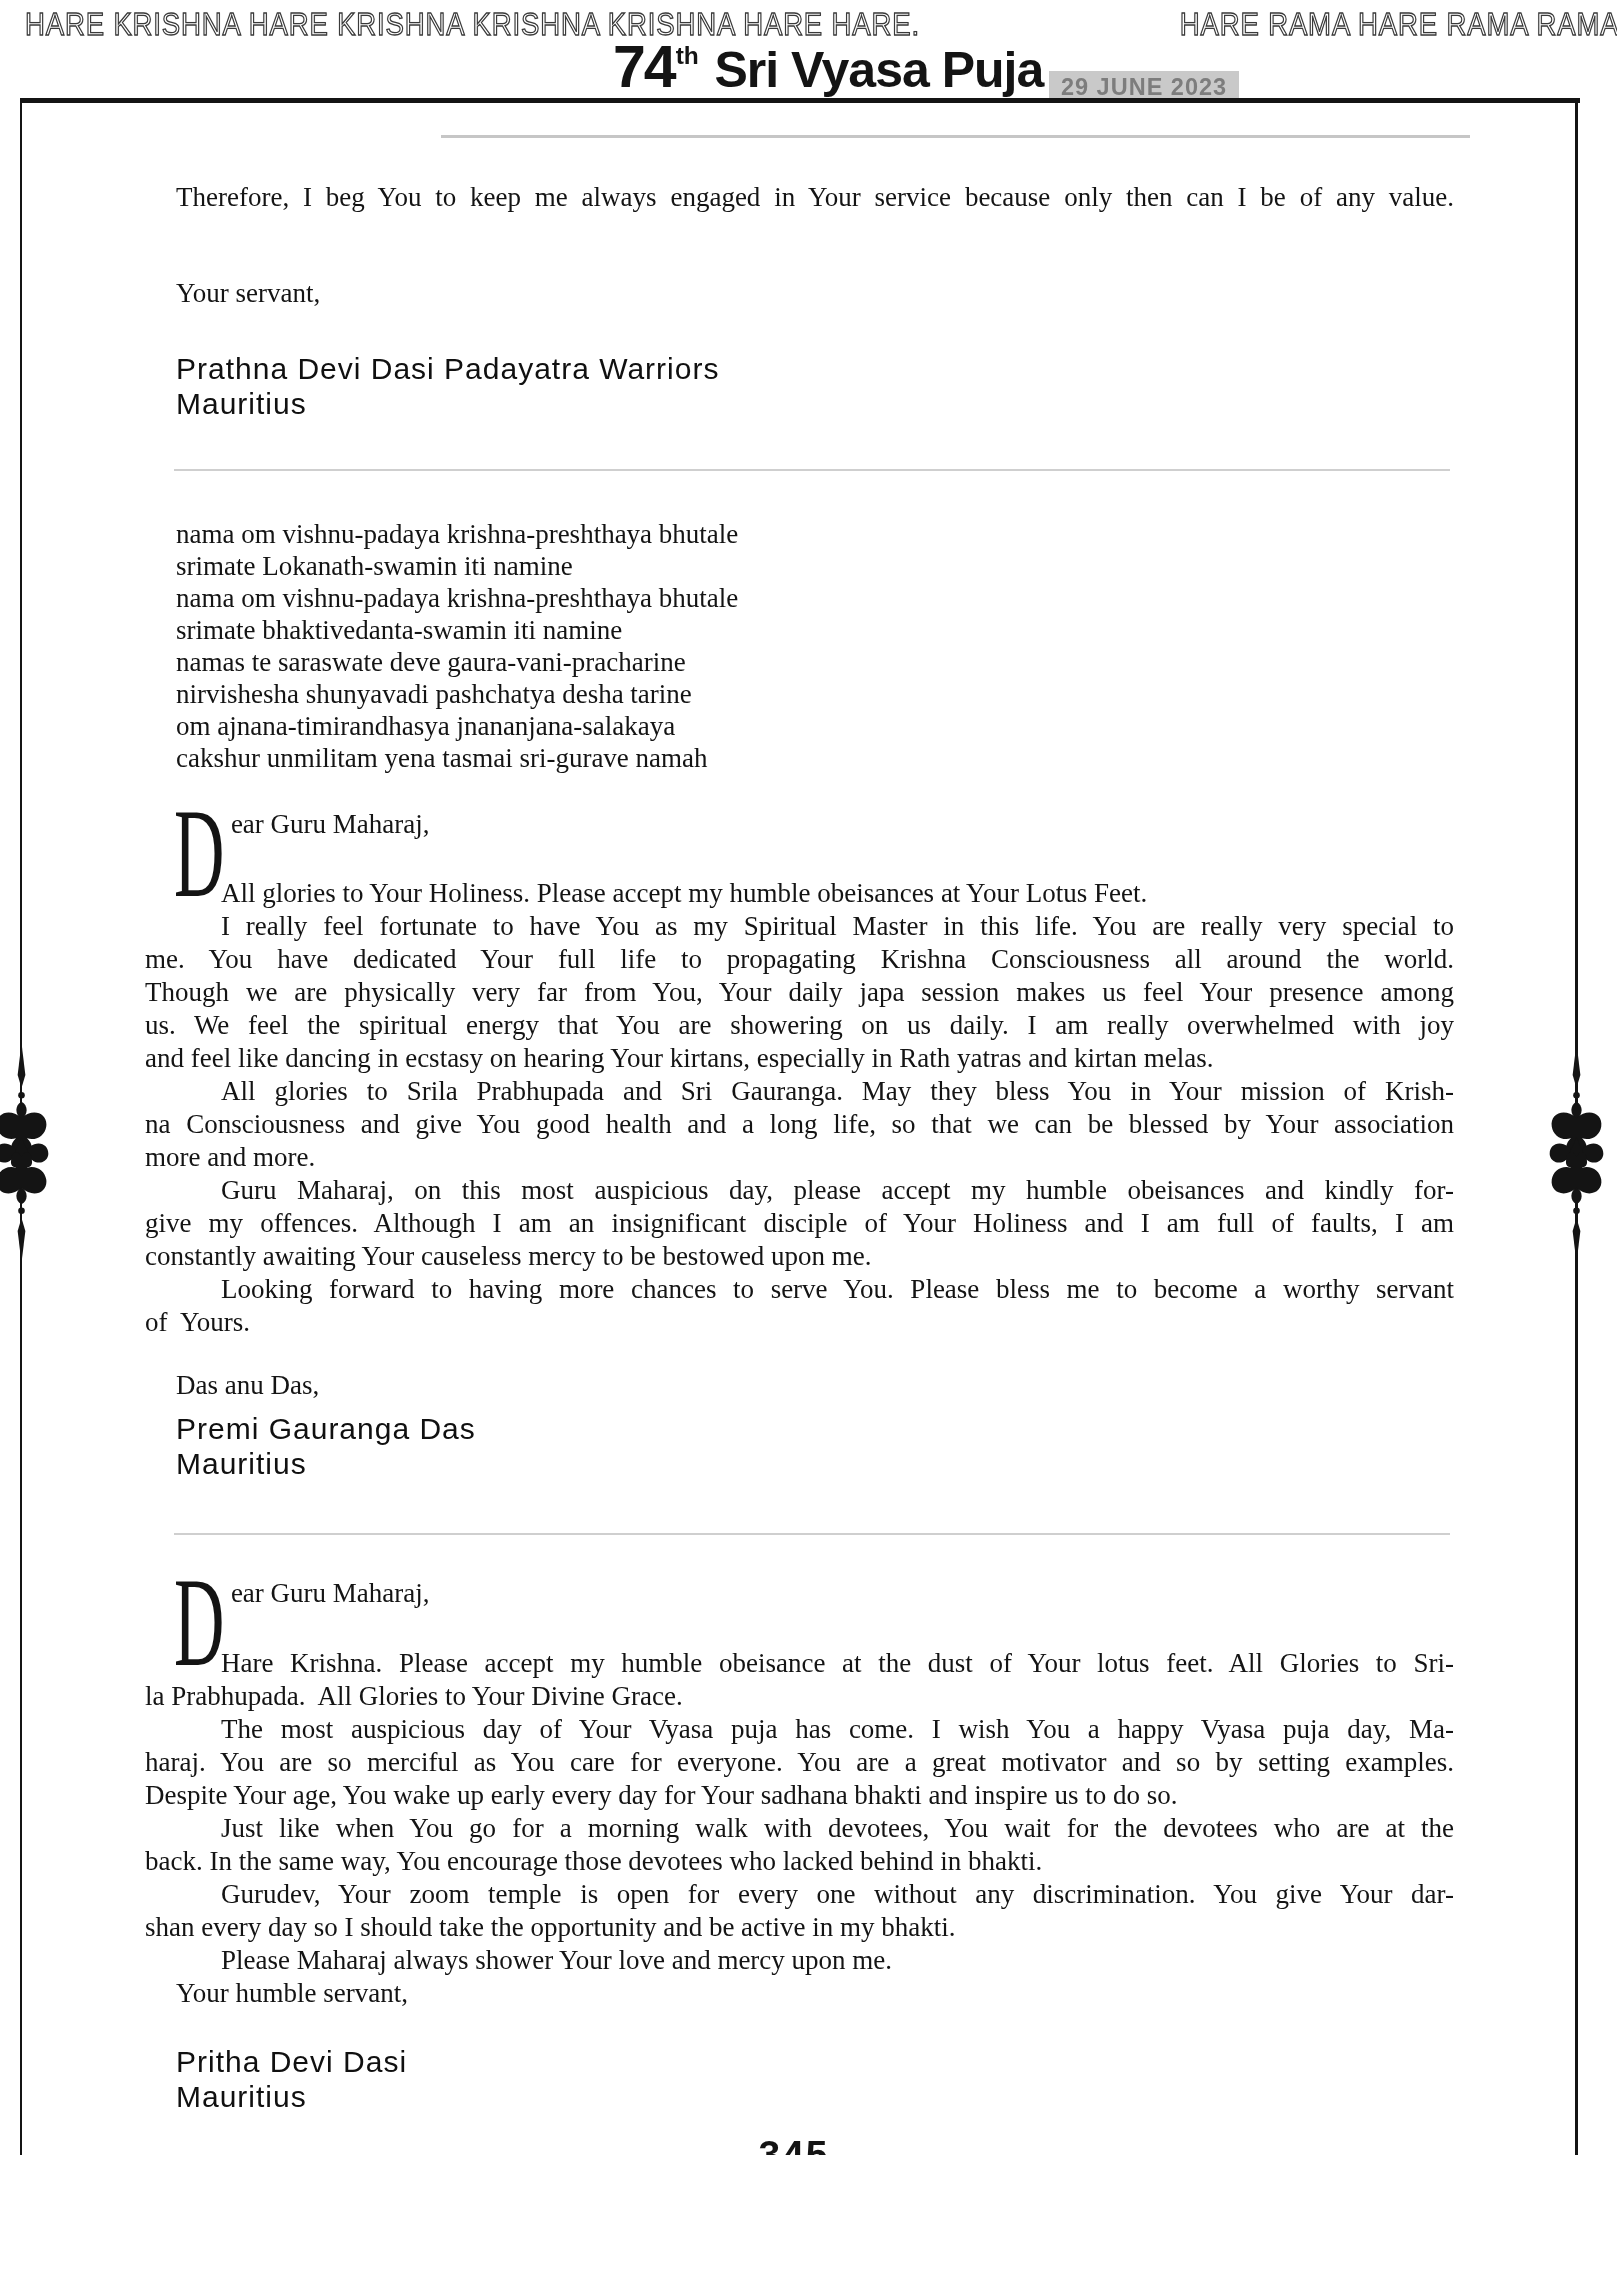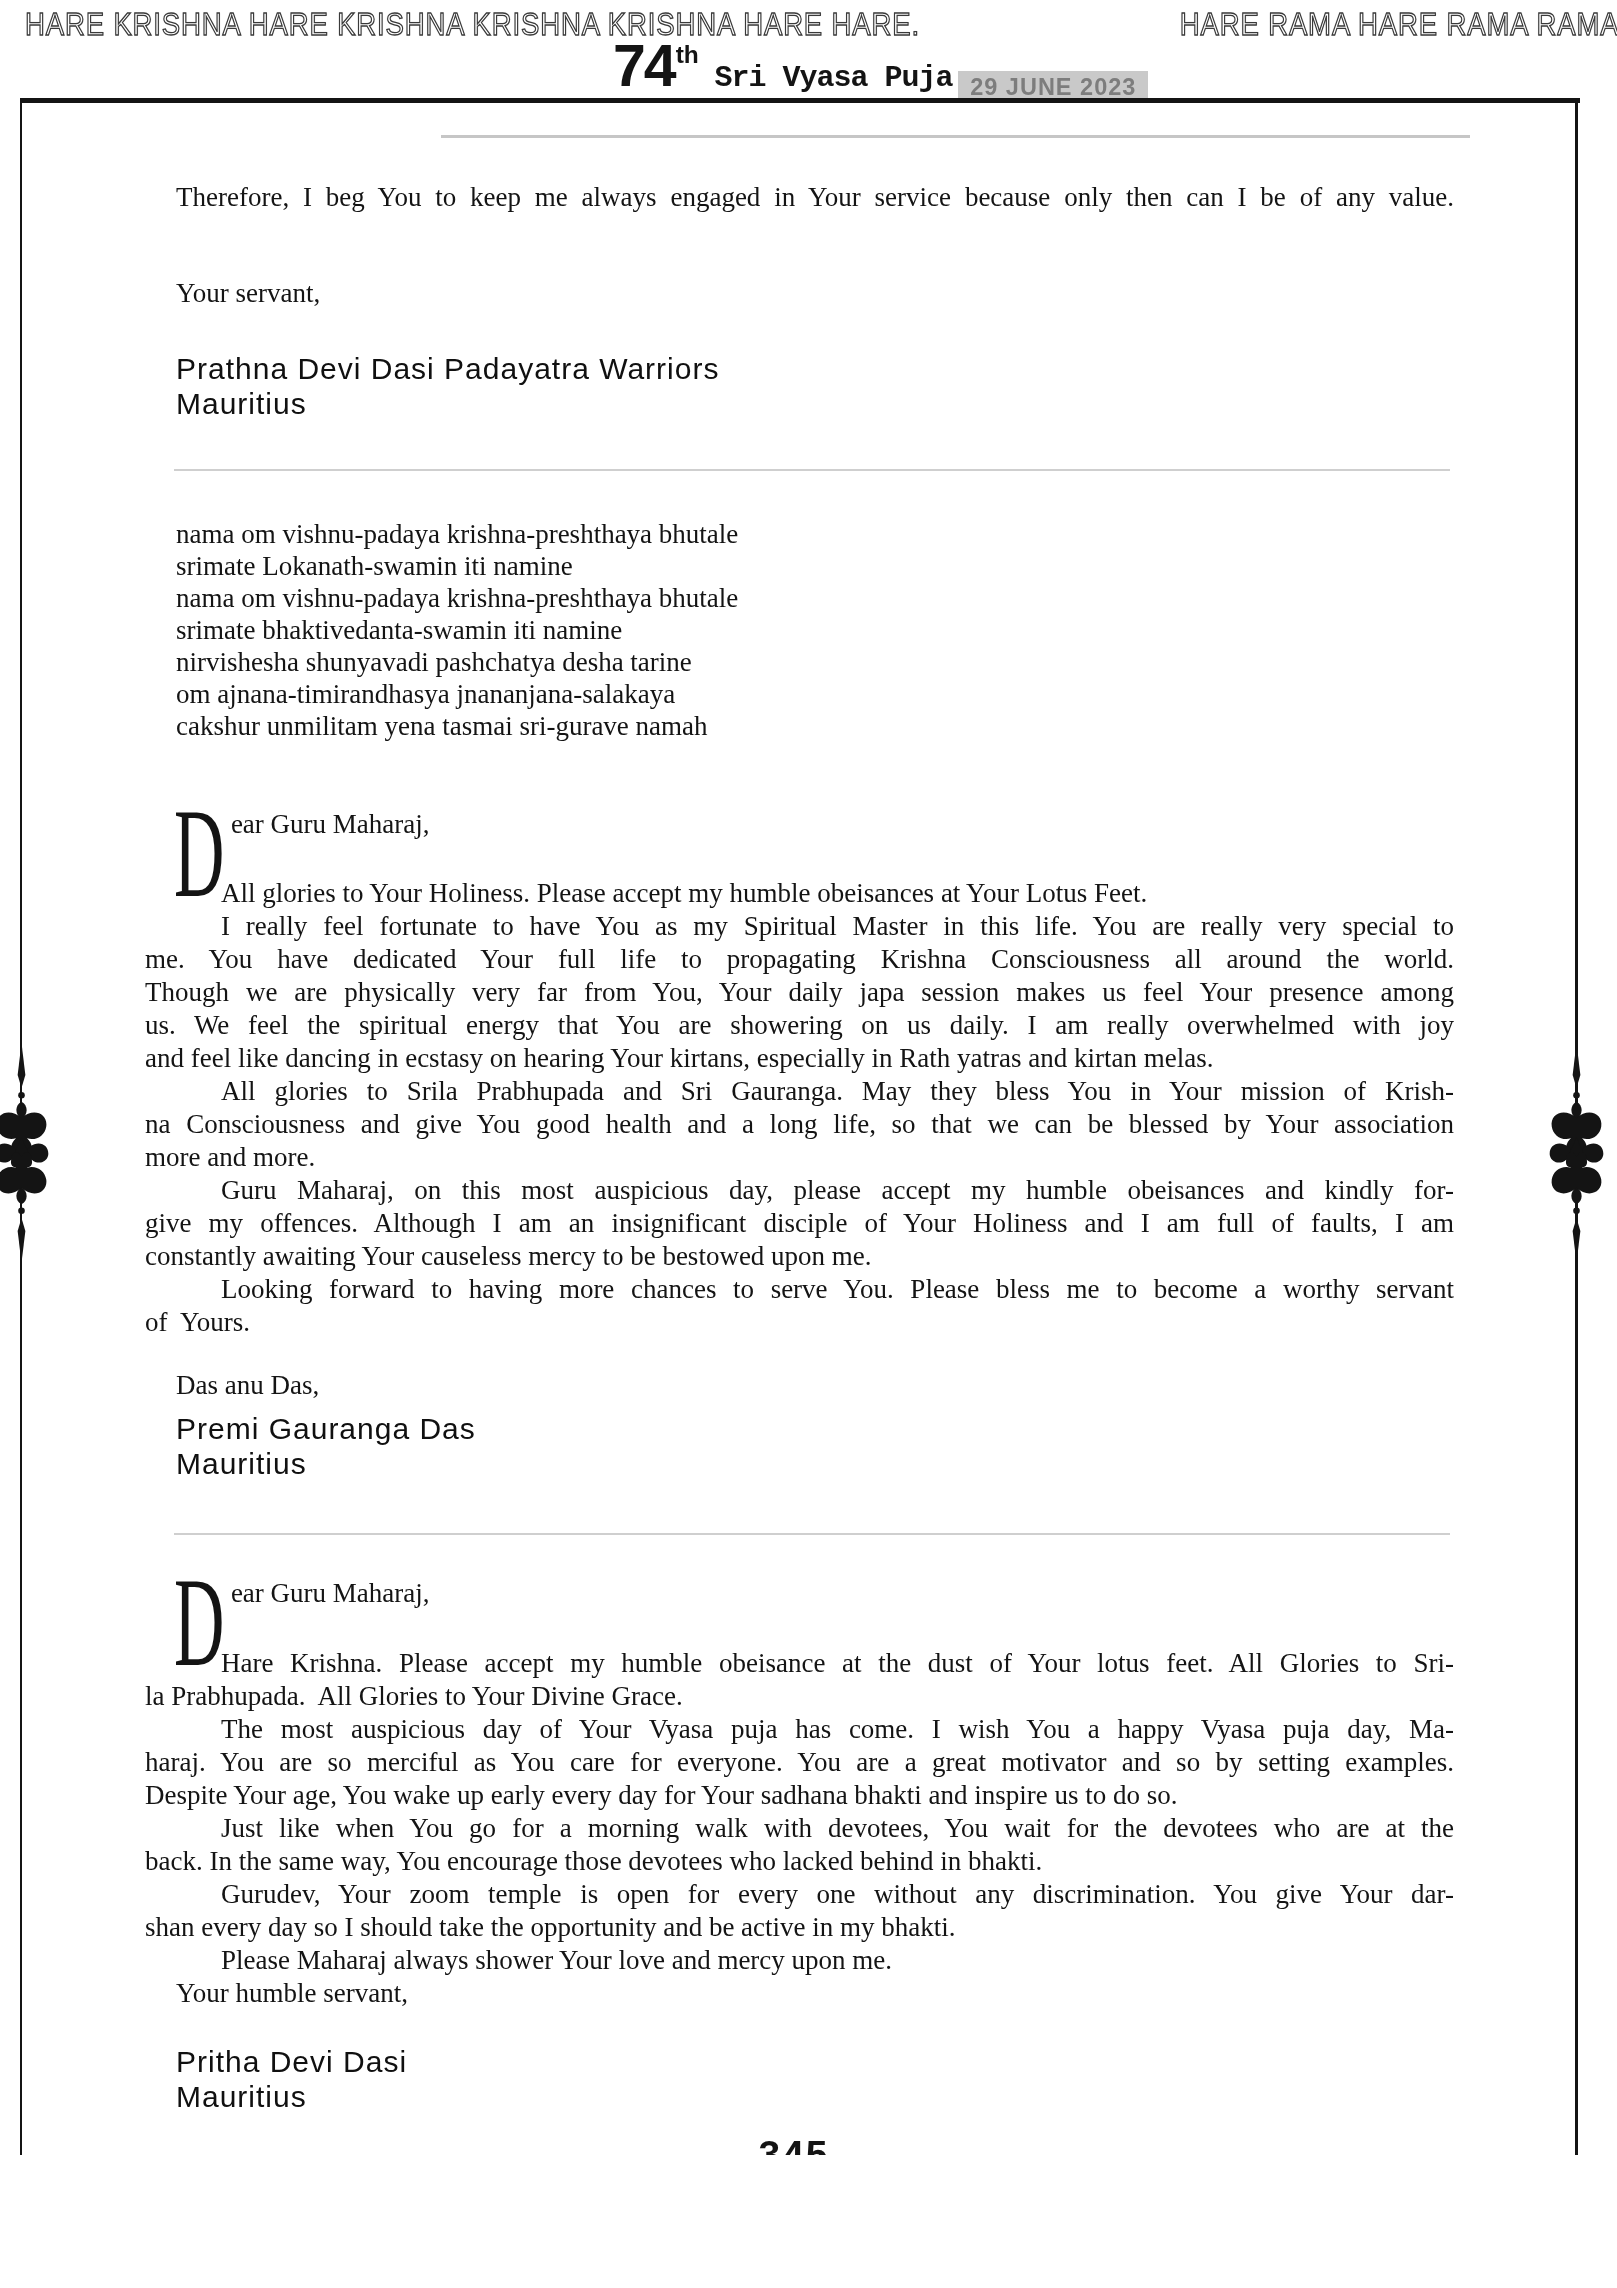--- a/index.html
+++ b/index.html
@@ -42,22 +42,22 @@
   }
   .t-num{
     font-family:"Liberation Sans","DejaVu Sans",sans-serif;
     font-weight:700; font-size:59px; line-height:51px; letter-spacing:-2px;
   }
   .t-ord{
     font-family:"Liberation Sans","DejaVu Sans",sans-serif;
     font-weight:700; font-size:24.5px; position:relative; top:-23.5px; margin-left:1px;
   }
   .t-name{
-    font-family:Liberation Mono, monospace;
-    font-weight:700; font-size:30px; letter-spacing:-1px; margin-left:15.7px;
+    font-family:Liberation Sans, sans-serif;
+    font-weight:700; font-size:50px; letter-spacing:-1px; margin-left:15.7px;
   }
   .date-badge{
     font-family:"Liberation Sans","DejaVu Sans",sans-serif;
     font-weight:700; font-size:23.5px; letter-spacing:1px;
     background:var(--badge-bg); color:var(--badge-text);
     padding:2.9px 11.8px 2px 11.8px; margin-left:5.9px;
     align-self:flex-end; position:relative; top:4.9px;
   }
   
   .frame-top{position:absolute; top:98px; left:19.6px; width:1560px; height:4.9px; background:var(--ink);}
@@ -174,20 +174,21 @@
       <div class="ln">Mauritius</div>
     </div>
 
   <div class="divider" style="top:469px"></div>
 
   <div class="abs mantra-block" style="top:518px">
       <div class="ln">nama om vishnu-padaya krishna-preshthaya bhutale</div>
       <div class="ln">srimate Lokanath-swamin iti namine</div>
       <div class="ln">nama om vishnu-padaya krishna-preshthaya bhutale</div>
       <div class="ln">srimate bhaktivedanta-swamin iti namine</div>
+      <div class="ln">namas te saraswate deve gaura-vani-pracharine</div>
       <div class="ln">nirvishesha shunyavadi pashchatya desha tarine</div>
       <div class="ln">om ajnana-timirandhasya jnananjana-salakaya</div>
       <div class="ln">cakshur unmilitam yena tasmai sri-gurave namah</div>
     </div>
 
   <div class="abs salutation" style="top:810px">
     <span class="dropcap">D</span>
     <span class="salrest">ear Guru Maharaj,</span>
   </div>
   <div class="abs" style="top:877px">

